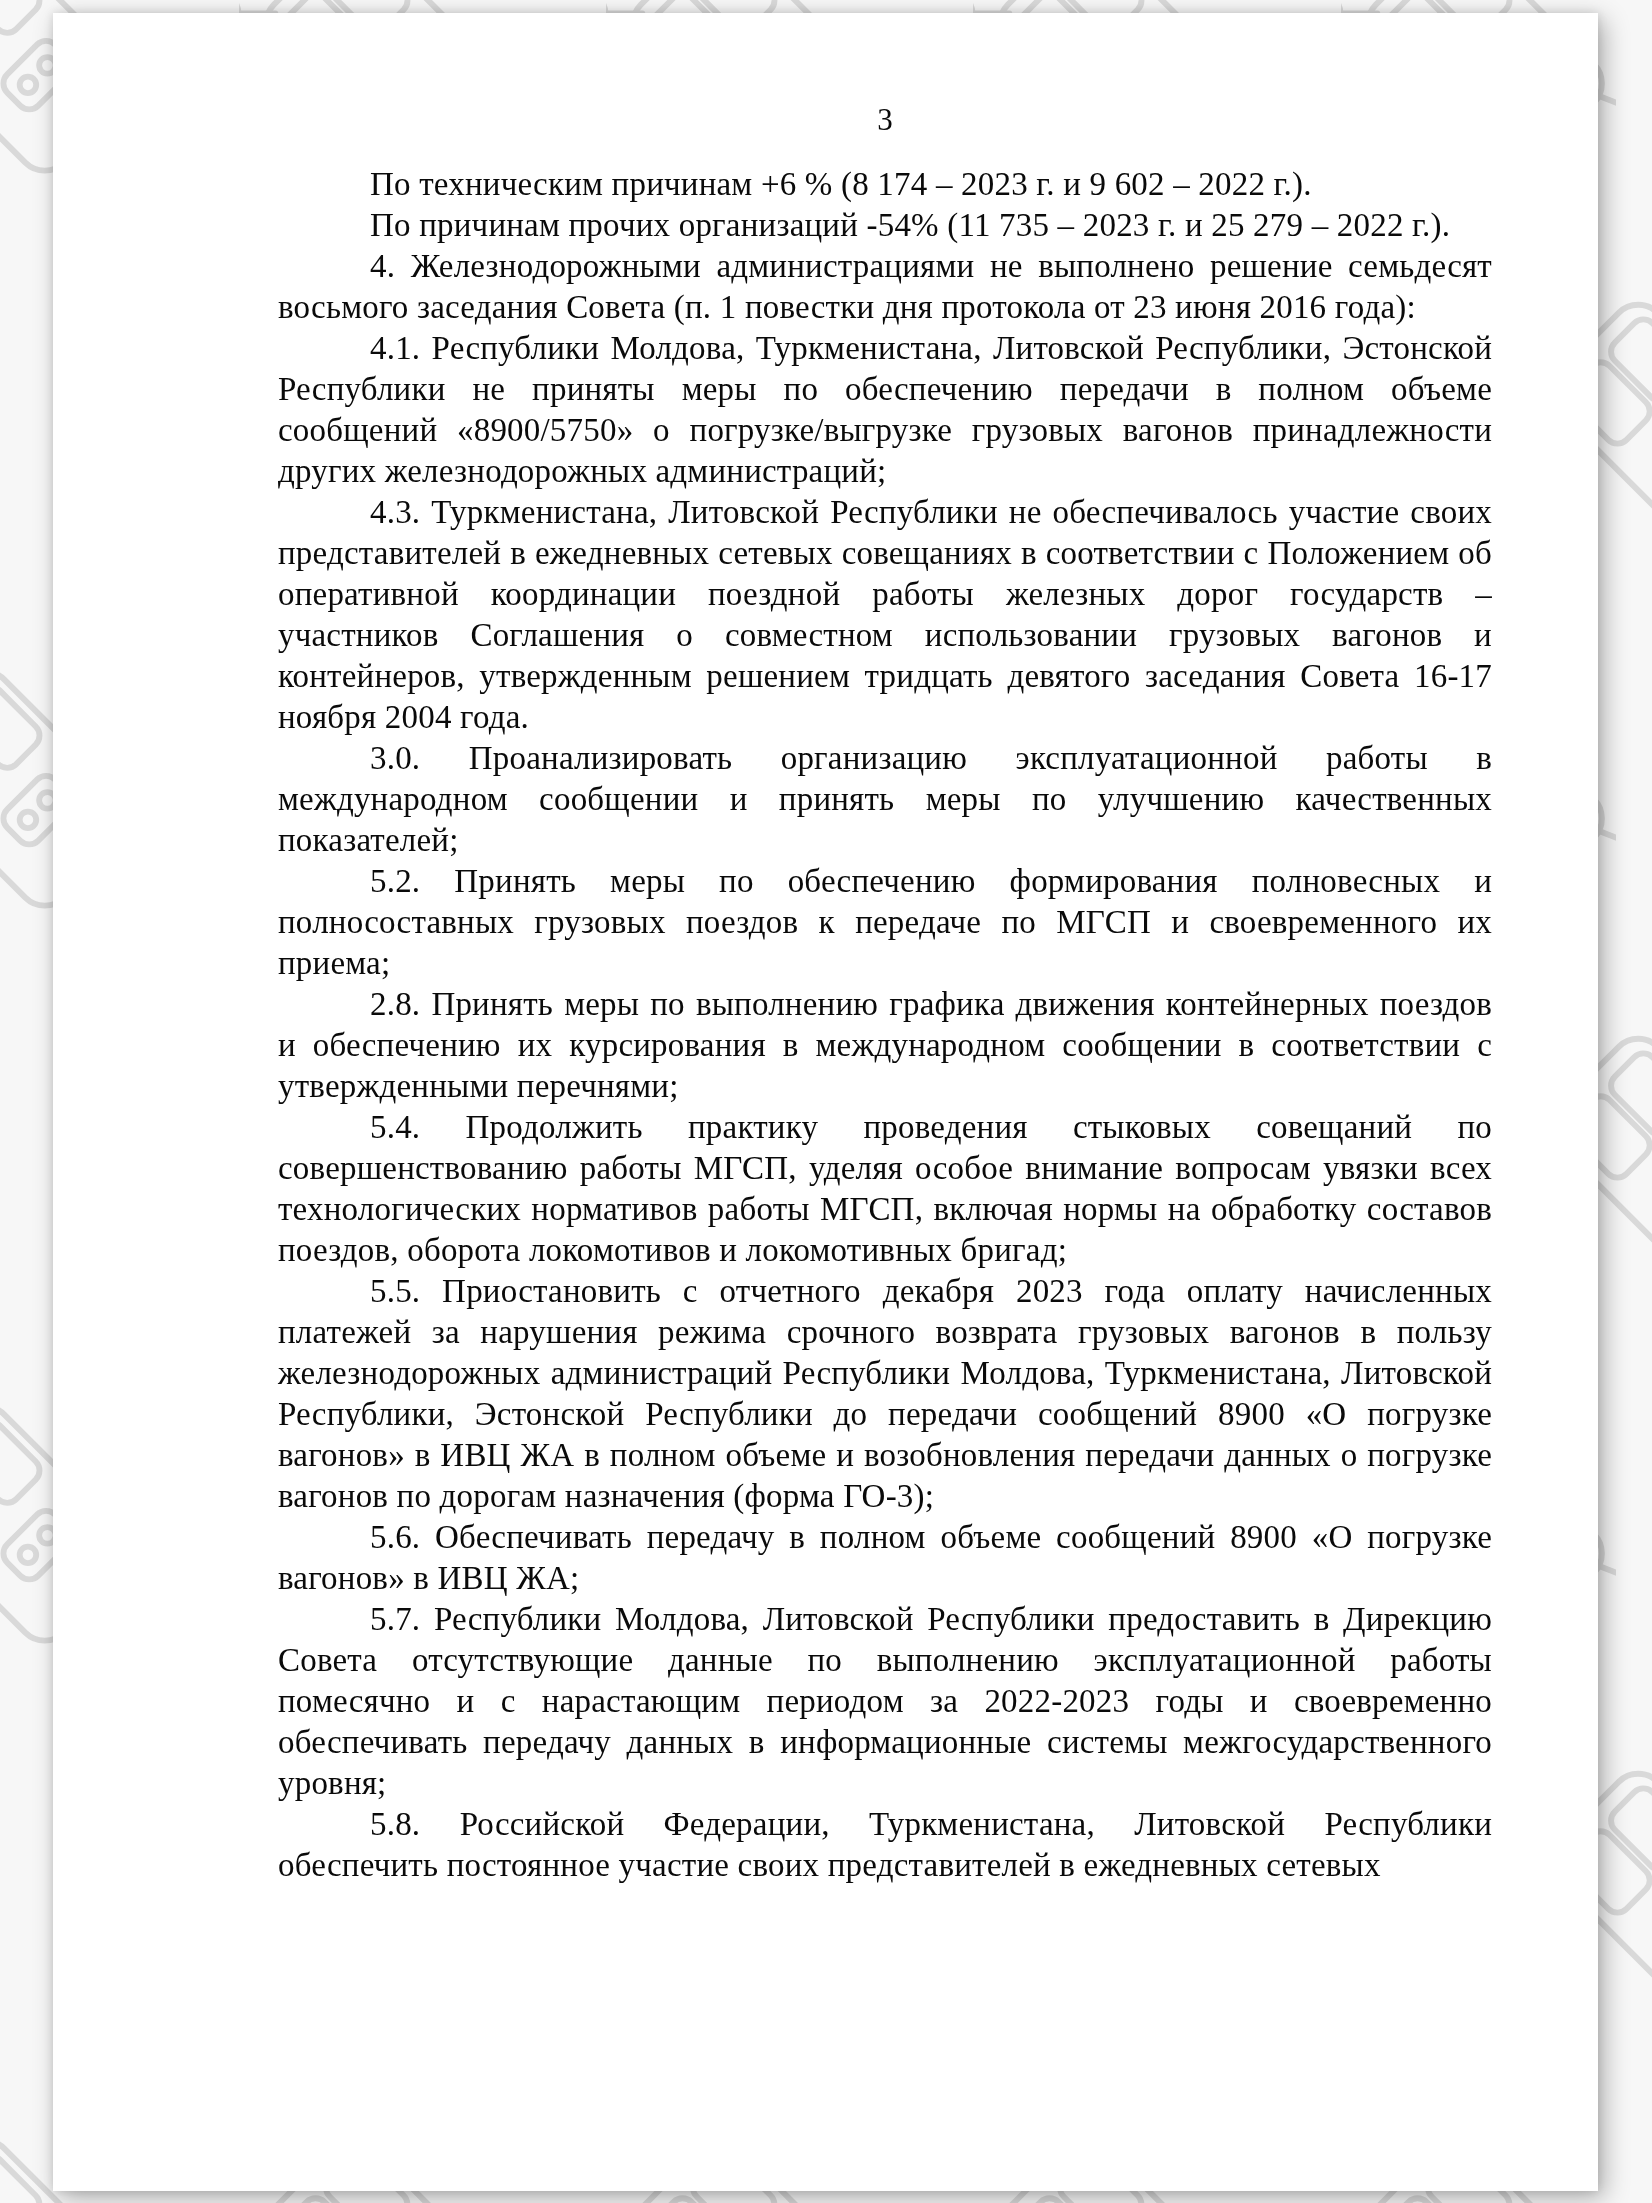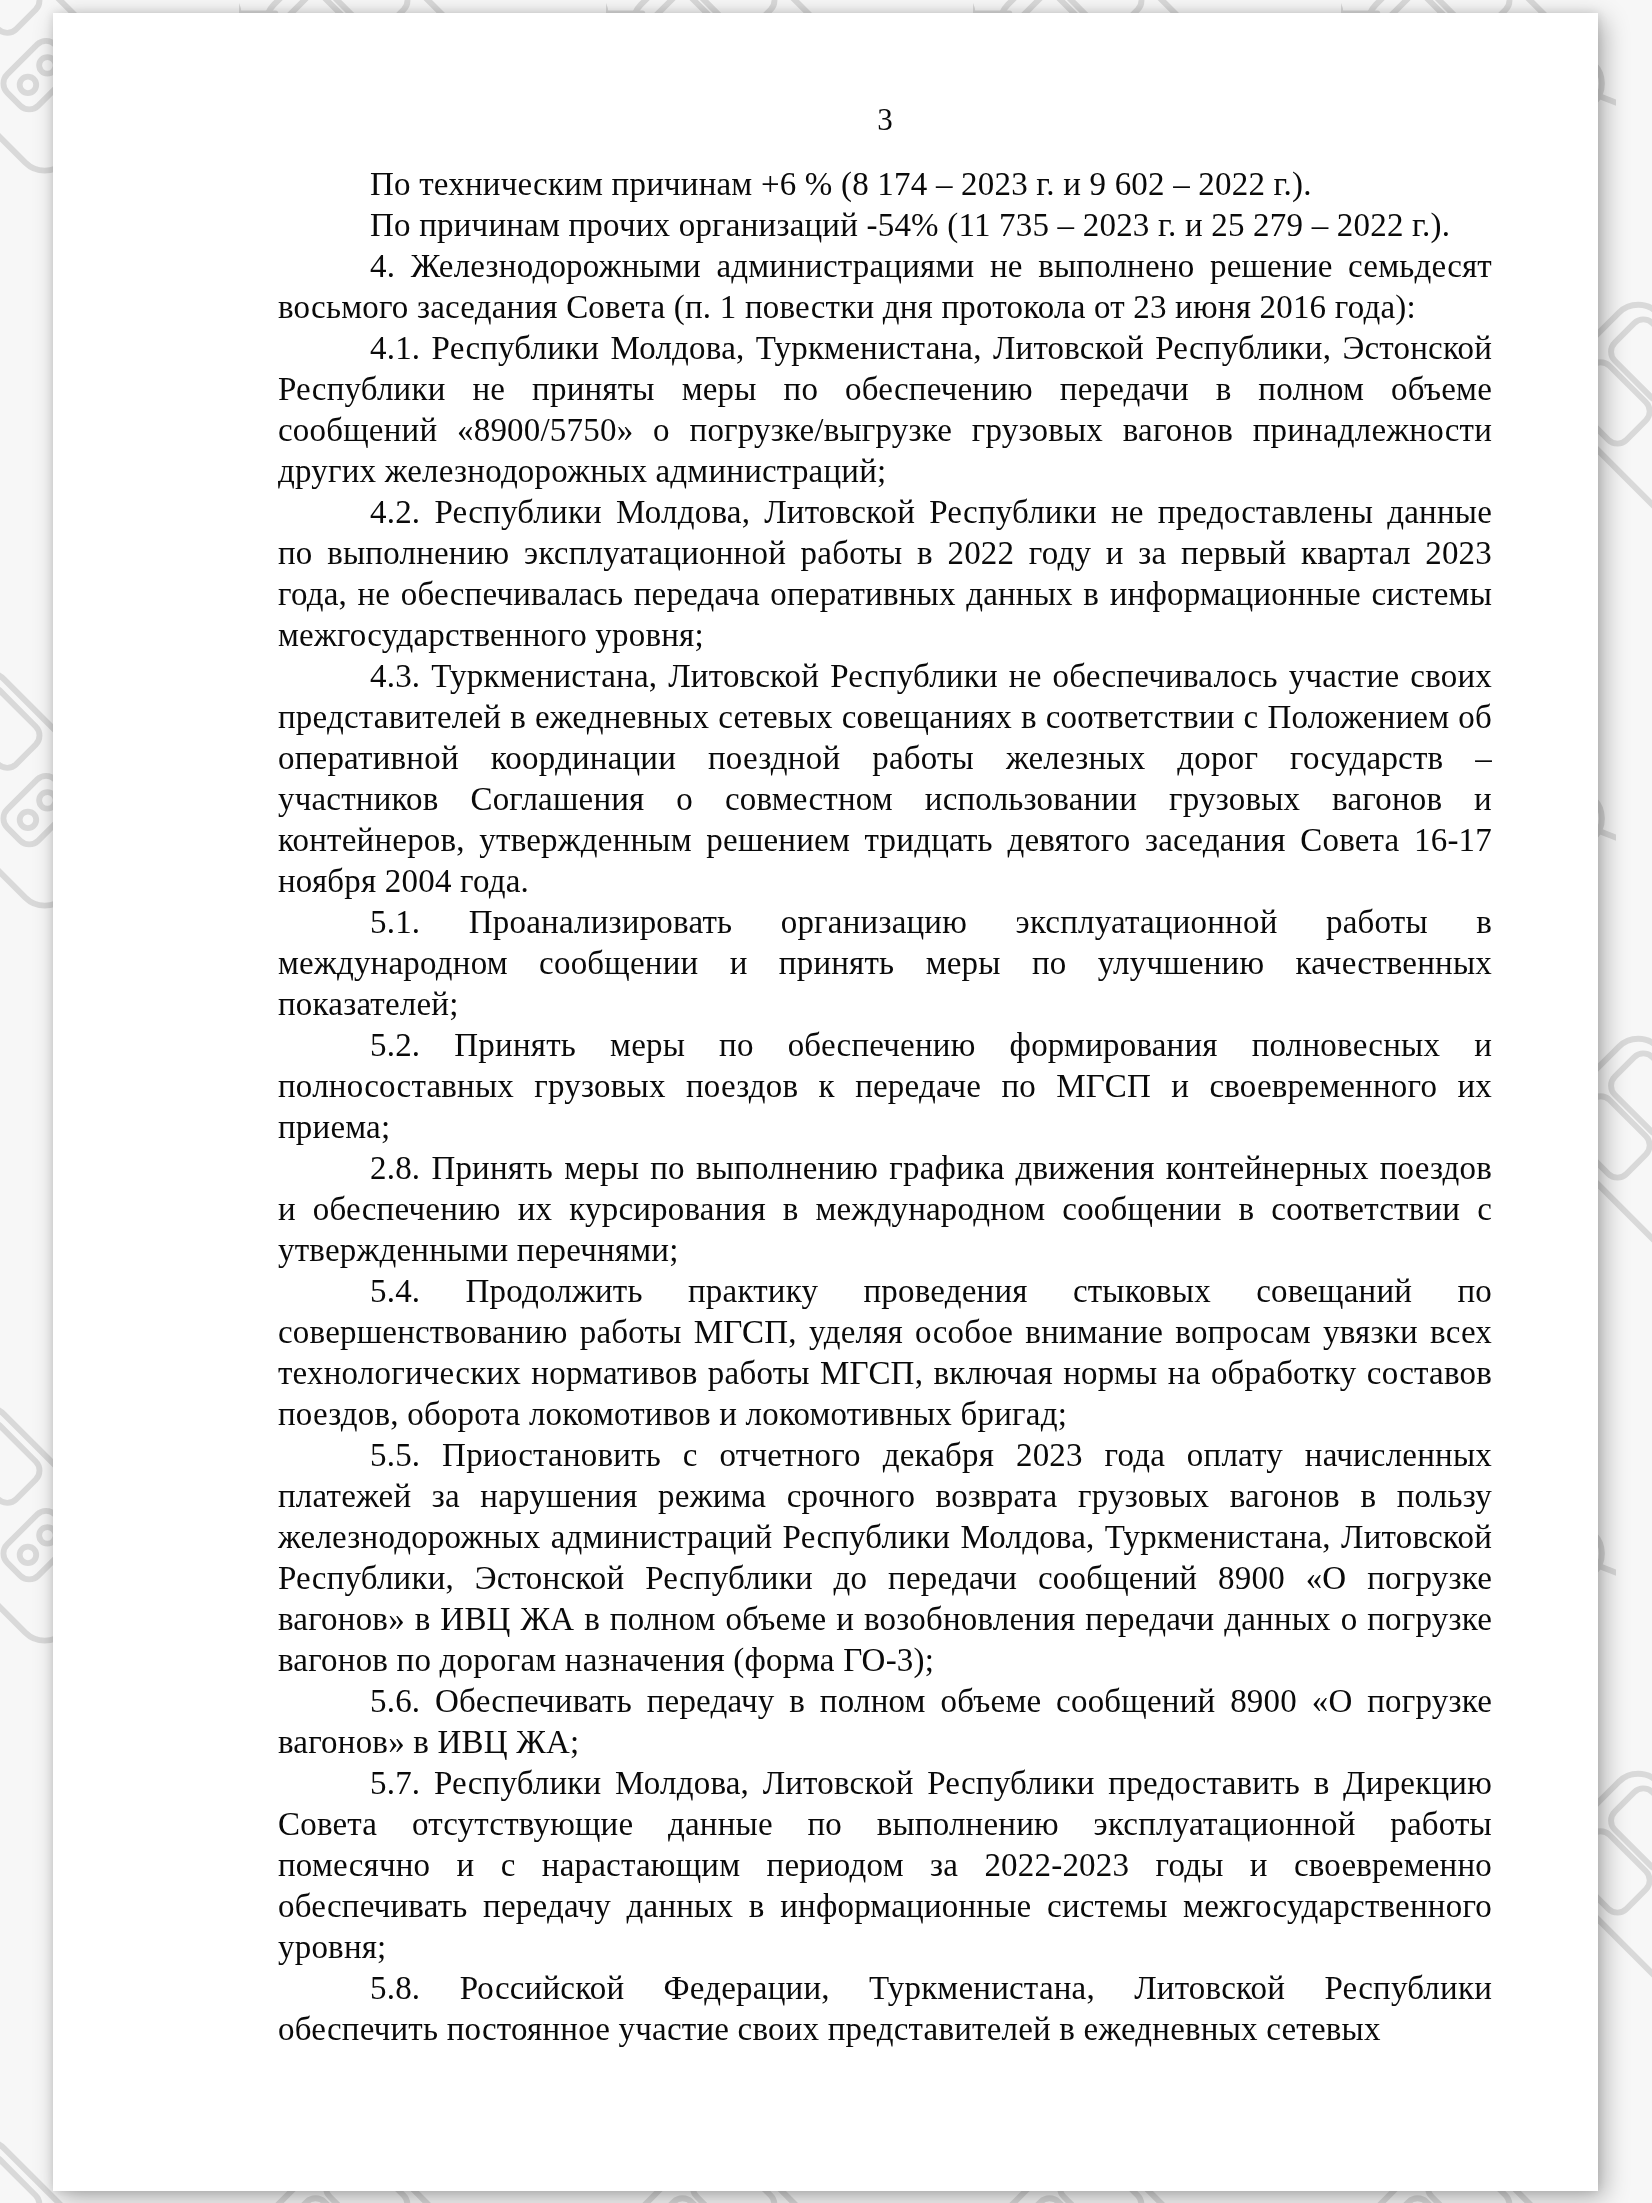--- a/index.html
+++ b/index.html
@@ -654,23 +654,22 @@
   </div>
 
 <div class="sheet">
   <div class="sheet-content">
     <div class="page-number">3</div>
     <div class="doc-body">
       <p>По техническим причинам +6 % (8 174 – 2023 г. и 9 602 – 2022 г.).</p>
       <p>По причинам прочих организаций -54% (11 735 – 2023 г. и 25 279 – 2022 г.).</p>
       <p>4. Железнодорожными администрациями не выполнено решение семьдесят восьмого заседания Совета (п. 1 повестки дня протокола от 23 июня 2016 года):</p>
       <p>4.1. Республики Молдова, Туркменистана, Литовской Республики, Эстонской Республики не приняты меры по обеспечению передачи в полном объеме сообщений «8900/5750» о погрузке/выгрузке грузовых вагонов принадлежности других железнодорожных администраций;</p>
-      <p>4.2. Республики Молдова, Литовской Республики не предоставлены данные по выполнению эксплуатационной работы в 2022 году и за первый квартал 2023 года, не обеспечивалась передача оперативных данных в информационные системы межгосударственного уровня;</p>
       <p>4.3. Туркменистана, Литовской Республики не обеспечивалось участие своих представителей в ежедневных сетевых совещаниях в соответствии с Положением об оперативной координации поездной работы железных дорог государств – участников Соглашения о совместном использовании грузовых вагонов и контейнеров, утвержденным решением тридцать девятого заседания Совета 16-17 ноября 2004 года.</p>
-      <p>5.1. Проанализировать организацию эксплуатационной работы в международном сообщении и принять меры по улучшению качественных показателей;</p>
+      <p>3.0. Проанализировать организацию эксплуатационной работы в международном сообщении и принять меры по улучшению качественных показателей;</p>
       <p>5.2. Принять меры по обеспечению формирования полновесных и полносоставных грузовых поездов к передаче по МГСП и своевременного их приема;</p>
       <p>2.8. Принять меры по выполнению графика движения контейнерных поездов и обеспечению их курсирования в международном сообщении в соответствии с утвержденными перечнями;</p>
       <p>5.4. Продолжить практику проведения стыковых совещаний по совершенствованию работы МГСП, уделяя особое внимание вопросам увязки всех технологических нормативов работы МГСП, включая нормы на обработку составов поездов, оборота локомотивов и локомотивных бригад;</p>
       <p>5.5. Приостановить с отчетного декабря 2023 года оплату начисленных платежей за нарушения режима срочного возврата грузовых вагонов в пользу железнодорожных администраций Республики Молдова, Туркменистана, Литовской Республики, Эстонской Республики до передачи сообщений 8900 «О погрузке вагонов» в ИВЦ ЖА в полном объеме и возобновления передачи данных о погрузке вагонов по дорогам назначения (форма ГО-3);</p>
       <p>5.6. Обеспечивать передачу в полном объеме сообщений 8900 «О погрузке вагонов» в ИВЦ ЖА;</p>
       <p>5.7. Республики Молдова, Литовской Республики предоставить в Дирекцию Совета отсутствующие данные по выполнению эксплуатационной работы помесячно и с нарастающим периодом за 2022-2023 годы и своевременно обеспечивать передачу данных в информационные системы межгосударственного уровня;</p>
       <p>5.8. Российской Федерации, Туркменистана, Литовской Республики обеспечить постоянное участие своих представителей в ежедневных сетевых</p>
     </div>
   </div>
 </div>

